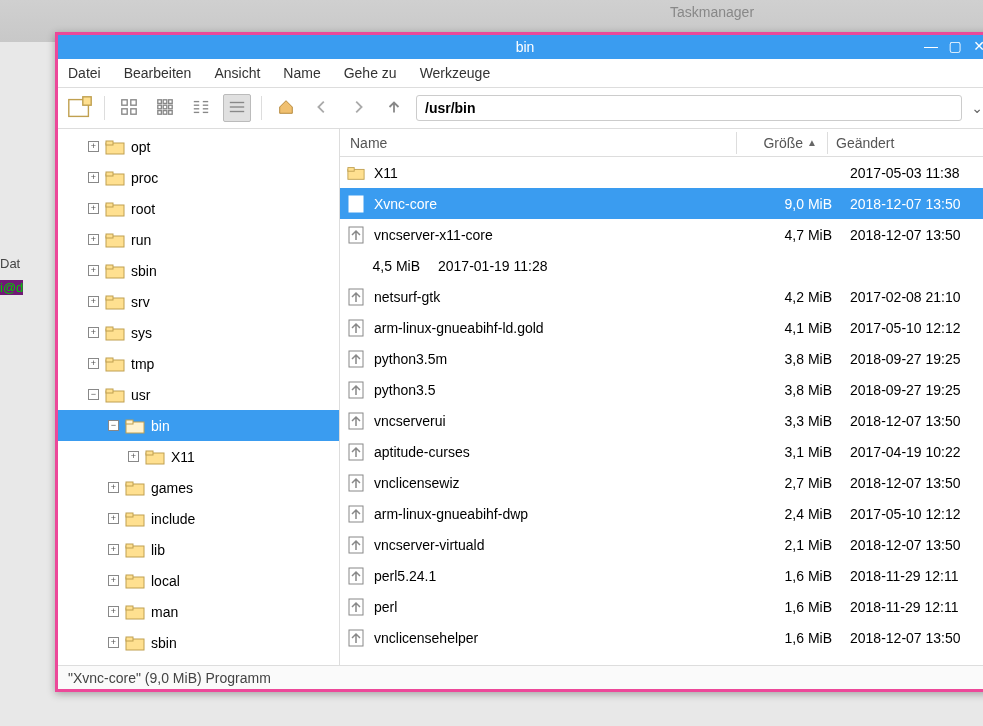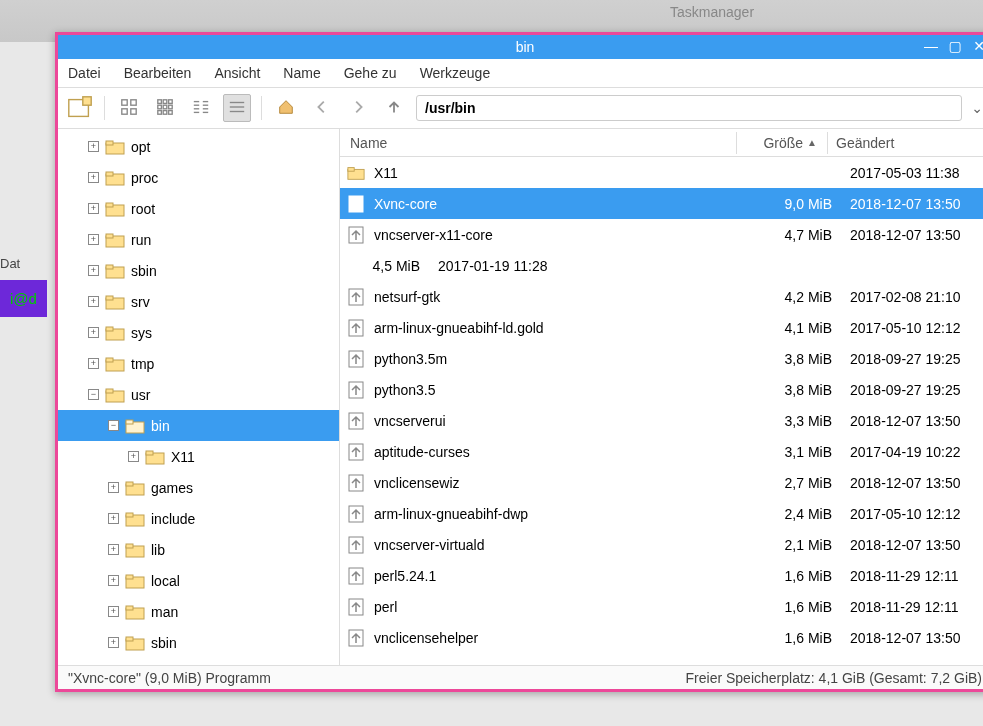--- a/index.html
+++ b/index.html
@@ -67,21 +67,21 @@
 .file-cell-date { width: 150px; padding-left: 8px; }
 .file-icon { width: 20px; height: 20px; display: flex; align-items: center; justify-content: center; }
 .file-icon svg { width: 18px; height: 18px; }
 
 .statusbar { border-top: 1px solid #ddd; height: 24px; display: flex; align-items: center; justify-content: space-between; padding: 0 10px; color: #444; background: #fafafa; }
 ::-webkit-scrollbar { width: 14px; }
 ::-webkit-scrollbar-thumb { background: #c0c0c0; border-radius: 2px; }
 ::-webkit-scrollbar-track { background: #f0f0f0; }
 
 .bg-snippet { position: absolute; left: 0; top: 256px; color: #444; font-size: 13px; }
-.bg-snippet2 { position: absolute; left: 0; top: 280px; color: #0c0; background: #6d28d9; font-size: 15px; padding: 10px; }
+.bg-snippet2 { position: absolute; left: 0; top: 280px; color: #0c0; background: #701a75; font-size: 13px; padding: 0; }
 </style>
 </head>
 <body>
 
 <div class="desktop-bg">
   <span style="position:absolute; left:670px; top:4px; color:#888;">Taskmanager</span>
 </div>
 <div class="bg-snippet">Dat</div>
 <div class="bg-snippet2">i@d</div>
 <span style="position:absolute; right:4px; top:168px; color:#555;">MiB</span>
@@ -544,16 +544,15 @@
             <div class="file-cell-size">1,6 MiB</div>
             <div class="file-cell-date">2018-12-07 13:50</div>
           </div>
         </div>
     </div>
 
   </div>
 
   <div class="statusbar">
     <span>"Xvnc-core" (9,0 MiB) Programm</span>
-    <span>Freier Speicherplatz: 4,1 GiB (Gesamt: 7,2 GiB)</span>
   </div>
 
 </div>
 
 </body></html>

